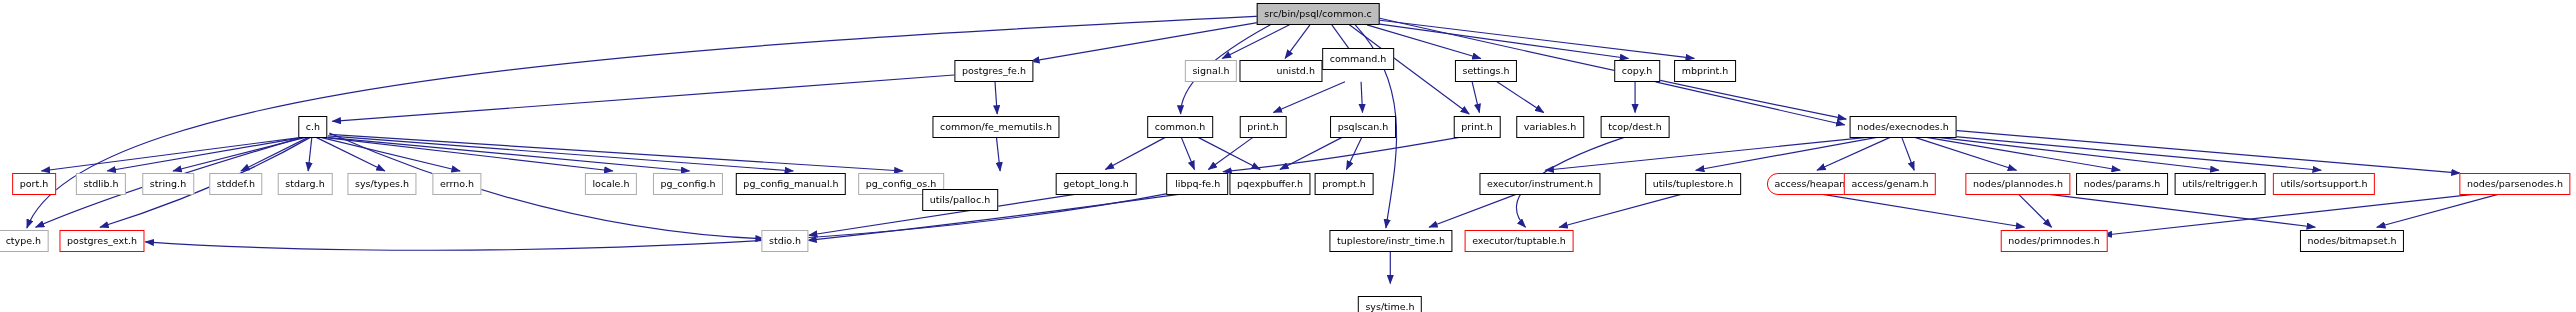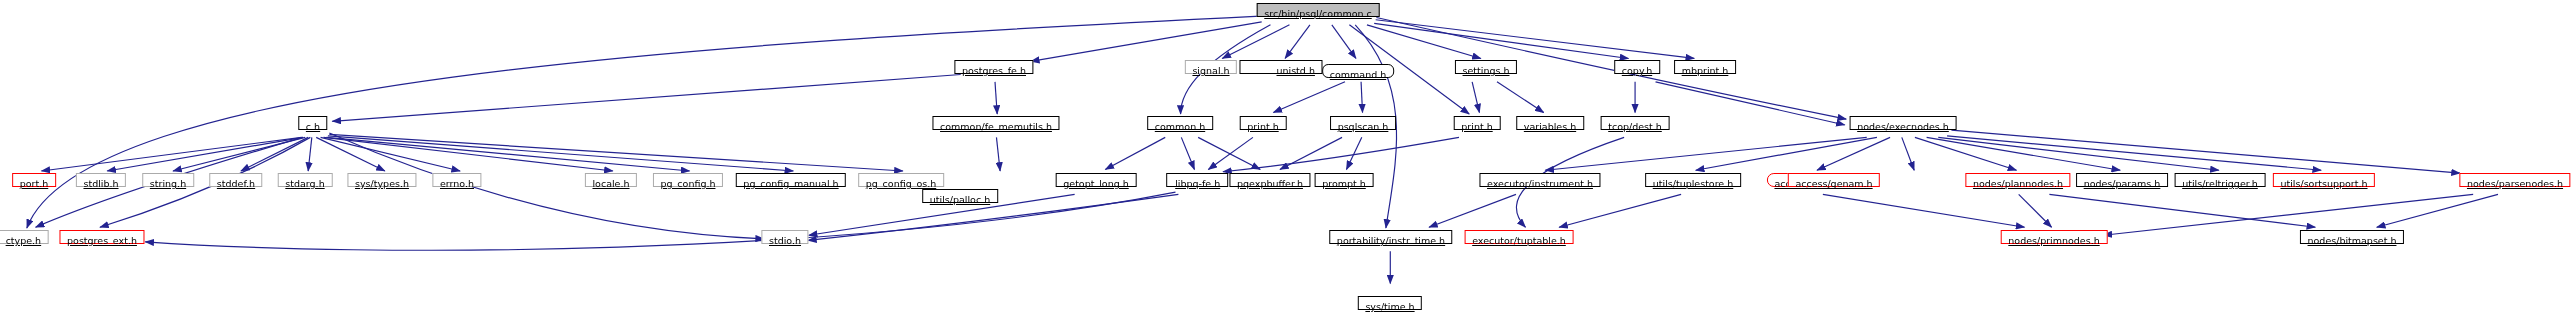--- a/index.html
+++ b/index.html
@@ -1,21 +1,21 @@
 <!DOCTYPE html>
 <html style="font-size:11.7px"><head>
 <meta charset="utf-8">
 <style>
   html,body{margin:0;padding:0;background:#ffffff;}
   #stage{position:relative;width:2576px;height:312px;background:#ffffff;overflow:hidden;
          font-family:"DejaVu Sans","Liberation Sans",sans-serif;}
   #edges{position:absolute;left:0;top:0;width:2576px;height:312px;}
-  .node{position:absolute;transform:translateX(-50%);box-sizing:border-box;height:14px;
+  .node{position:absolute;transform:translateX(-50%);box-sizing:border-box;height:22px;
         background:#ffffff;color:#000;font-size:9.5px;line-height:19px;white-space:nowrap;
-        padding:0 6.6px;text-align:right;cursor:pointer;text-decoration:underline;}
+        padding:0 6.6px;text-align:right;cursor:pointer;}
   .node.black{border:1.5px solid #000000;}
   .node.gray{border:0.7px solid #ababab;line-height:20.5px;}
   .node.red{border:1.5px solid #ff0000;}
   .node.root{border:1.5px solid #000000;background:#bdbdbd;}
   path.edge{fill:none;stroke:#232390;stroke-width:1.6;}
 </style>
 </head>
 <body>
 
 <div id="stage">
@@ -89,21 +89,21 @@
         <path d="M2802,266 L3166,311" class="edge" marker-end="url(#arrow)"></path>
         <path d="M3382,266 L2876,322" class="edge" marker-end="url(#arrow)"></path>
         <path d="M3416,266 L3250,311" class="edge" marker-end="url(#arrow)"></path>
       </g>
   </svg>
   <div id="node-layer">
       <div class="node root" style="left: 1318px; top: 2.9px;">src/bin/psql/common.c</div>
       <div class="node black" style="left: 994px; top: 60px;">postgres_fe.h</div>
       <div class="node gray" style="left: 1211px; top: 60px;">signal.h</div>
       <div class="node black" style="left: 1281px; top: 60px; padding-left: 36px;">unistd.h</div>
-      <div class="node black" style="left: 1358px; top: 64px; border-radius: 6px;">command.h</div>
+      <div class="node black" style="left: 1358px; top: 48px;">command.h</div>
       <div class="node black" style="left: 1486px; top: 60px;">settings.h</div>
       <div class="node black" style="left: 1637px; top: 60px;">copy.h</div>
       <div class="node black" style="left: 1705px; top: 60px;">mbprint.h</div>
       <div class="node black" style="left: 313px; top: 116px;">c.h</div>
       <div class="node black" style="left: 996px; top: 116px;">common/fe_memutils.h</div>
       <div class="node black" style="left: 1180px; top: 116px;">common.h</div>
       <div class="node black" style="left: 1263px; top: 116px;">print.h</div>
       <div class="node black" style="left: 1363px; top: 116px;">psqlscan.h</div>
       <div class="node black" style="left: 1477px; top: 116px;">print.h</div>
       <div class="node black" style="left: 1550px; top: 116px;">variables.h</div>
@@ -121,29 +121,29 @@
       <div class="node black" style="left: 791px; top: 173px;">pg_config_manual.h</div>
       <div class="node gray" style="left: 901px; top: 173px;">pg_config_os.h</div>
       <div class="node black" style="left: 960px; top: 173px; margin-top: 16px;">utils/palloc.h</div>
       <div class="node black" style="left: 1096px; top: 173px;">getopt_long.h</div>
       <div class="node black" style="left: 1197px; top: 173px; padding-left: 8px;">libpq-fe.h</div>
       <div class="node black" style="left: 1270px; top: 173px;">pqexpbuffer.h</div>
       <div class="node black" style="left: 1344px; top: 173px;">prompt.h</div>
       <div class="node black" style="left: 1540px; top: 173px;">executor/instrument.h</div>
       <div class="node black" style="left: 1693px; top: 173px;">utils/tuplestore.h</div>
       <div class="node red" style="left: 1816px; top: 173px; border-radius: 11px;">access/heapam.h</div>
-      <div class="node red" style="left: 1834px; top: 173px;">access/genam.h</div>
+      <div class="node red" style="left: 1890px; top: 173px;">access/genam.h</div>
       <div class="node red" style="left: 2018px; top: 173px;">nodes/plannodes.h</div>
       <div class="node black" style="left: 2122px; top: 173px;">nodes/params.h</div>
       <div class="node black" style="left: 2220px; top: 173px;">utils/reltrigger.h</div>
       <div class="node red" style="left: 2324px; top: 173px;">utils/sortsupport.h</div>
       <div class="node red" style="left: 2515px; top: 173px;">nodes/parsenodes.h</div>
       <div class="node gray" style="left: 23.4px; top: 230px;">ctype.h</div>
       <div class="node red" style="left: 102px; top: 230px;">postgres_ext.h</div>
       <div class="node gray" style="left: 785px; top: 230px;">stdio.h</div>
-      <div class="node black" style="left: 1391px; top: 230px;">portability/instr_time.h</div>
+      <div class="node black" style="left: 1391px; top: 230px;">tuplestore/instr_time.h</div>
       <div class="node red" style="left: 1519px; top: 230px;">executor/tuptable.h</div>
       <div class="node red" style="left: 2054px; top: 230px;">nodes/primnodes.h</div>
       <div class="node black" style="left: 2352px; top: 230px;">nodes/bitmapset.h</div>
       <div class="node black" style="left: 1390px; top: 285px; margin-top: 11px;">sys/time.h</div>
     </div>
 </div>
 
 
 </body></html>

